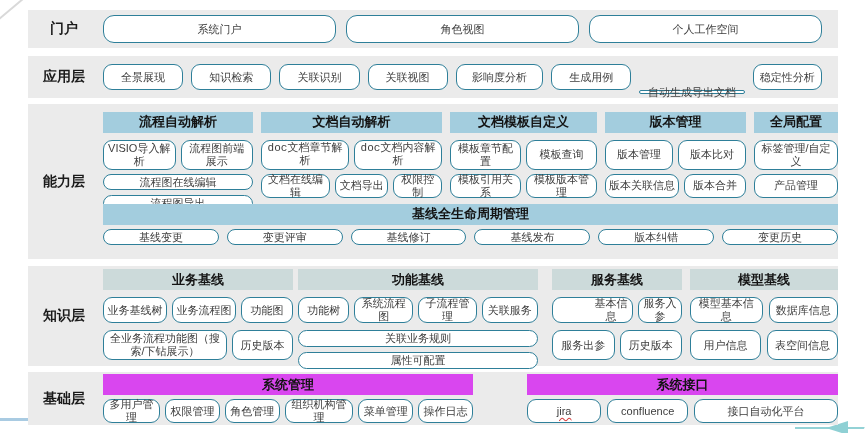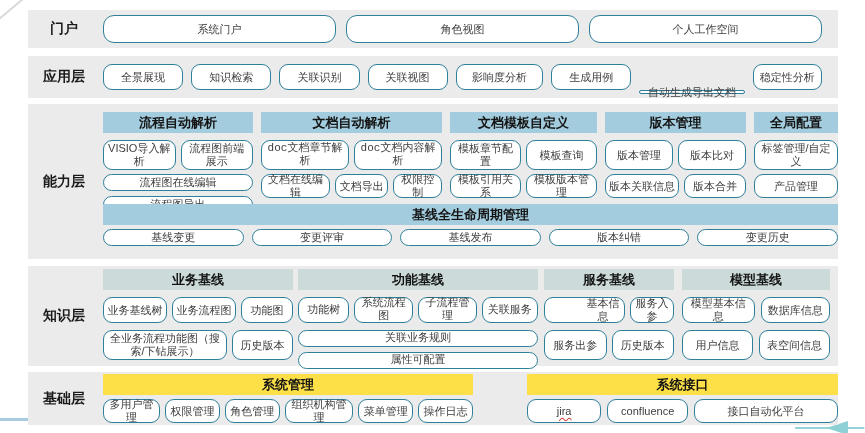--- a/index.html
+++ b/index.html
@@ -10,21 +10,21 @@
          font-weight:700;font-size:14px;color:#1a1a1a;flex:none;}
   .content{flex:1;display:flex;flex-direction:column;justify-content:center;min-width:0;}
   .row{display:flex;align-items:stretch;}
   .btn{background:#fff;border:1.5px solid #2e7f99;border-radius:9px;
        display:flex;align-items:center;justify-content:center;text-align:center;
        font-size:11px;line-height:1.18;color:#3d3d3d;padding:1px 3px;box-sizing:border-box;}
   .hdr{display:flex;align-items:center;justify-content:center;
        font-weight:700;font-size:13px;color:#141414;height:21px;flex:none;box-sizing:border-box;}
   .hdr-cap{background:#a3cdde;}
   .hdr-kn{background:#ccdada;}
-  .hdr-fd{background:#fde047;}
+  .hdr-fd{background:#d946ef;}
   .col{display:flex;flex-direction:column;box-sizing:border-box;}
   .misspell{text-decoration:underline wavy #d43c3c;text-underline-offset:2px;}
   
   .deco-diag{position:absolute;left:-6px;top:8px;width:34px;height:2px;background:#d9d9d9;
              transform:rotate(-40deg);}
   .deco-blue-line{position:absolute;left:0;top:418px;width:28px;height:3px;background:#a9cbe2;}
   .deco-arrow-line{position:absolute;left:795px;top:427px;width:70px;height:2px;background:#93d2d6;}
   .deco-arrow-head{position:absolute;left:826px;top:421px;width:0;height:0;
                    border-top:7px solid transparent;border-bottom:7px solid transparent;
                    border-right:22px solid #8fd0d4;}
@@ -61,21 +61,21 @@
         <div class="btn" style="flex:1.1;">影响度分析</div>
         <div class="btn" style="flex:1;">生成用例</div>
         <div class="btn" style="flex:1.35;margin-top:26px;">自动生成导出文档</div>
         <div class="btn" style="flex:0.85;">稳定性分析</div>
       </div>
     </div>
   </div>
 
   <div class="band" style="top:104px;height:155px;">
     <div class="label">能力层</div>
-    <div class="content" style="padding:8px 0 14px 3px;justify-content:flex-start;">
+    <div class="content" style="padding:8px 0 14px 3px;justify-content:center;">
       <div class="row" style="justify-content:space-between;">
 
         <div class="col" style="width:150px;">
           <div class="hdr hdr-cap">流程自动解析</div>
           <div class="row" style="gap:5px;height:30px;margin-top:7px;">
             <div class="btn" style="flex:1;">VISIO导入解析</div>
             <div class="btn" style="flex:1;">流程图前端展示</div>
           </div>
           <div class="row" style="gap:5px;height:24px;margin-top:4px;flex-direction:column;">
             <div class="btn" style="flex:1;">流程图在线编辑</div>
@@ -128,20 +128,21 @@
           <div class="row" style="height:24px;margin-top:4px;">
             <div class="btn" style="flex:1;">产品管理</div>
           </div>
         </div>
       </div>
 
       <div class="hdr hdr-cap" style="margin-top:6px;">基线全生命周期管理</div>
       <div class="row" style="gap:8px;height:24px;margin-top:4px;">
         <div class="btn" style="flex:1;">基线变更</div>
         <div class="btn" style="flex:1;">变更评审</div>
+        <div class="btn" style="flex:1;">基线修订</div>
         <div class="btn" style="flex:1;">基线发布</div>
         <div class="btn" style="flex:1;">版本纠错</div>
         <div class="btn" style="flex:1;">变更历史</div>
       </div>
     </div>
   </div>
 
   <div class="band" style="top:266px;height:100px;">
     <div class="label">知识层</div>
     <div class="content" style="padding:3px 0 4px 3px;justify-content:flex-start;">
@@ -153,21 +154,21 @@
             <div class="btn" style="flex:1.15;">业务基线树</div>
             <div class="btn" style="flex:1.15;">业务流程图</div>
             <div class="btn" style="flex:0.9;">功能图</div>
           </div>
           <div class="row" style="gap:5px;height:30px;margin-top:7px;">
             <div class="btn" style="flex:2.2;">全业务流程功能图（搜索/下钻展示）</div>
             <div class="btn" style="flex:1;">历史版本</div>
           </div>
         </div>
 
-        <div class="col" style="width:240px;margin-right:6px;font-family:Liberation Mono, monospace;">
+        <div class="col" style="width:240px;margin-right:14px;">
           <div class="hdr hdr-kn">功能基线</div>
           <div class="row" style="gap:5px;height:26px;margin-top:7px;">
             <div class="btn" style="flex:0.9;">功能树</div>
             <div class="btn" style="flex:1.05;">系统流程图</div>
             <div class="btn" style="flex:1.05;">子流程管理</div>
             <div class="btn" style="flex:1;">关联服务</div>
           </div>
           <div class="row" style="gap:5px;height:30px;margin-top:7px;flex-direction:column;">
             <div class="btn" style="flex:1.1;">关联业务规则</div>
             <div class="btn" style="flex:1;">属性可配置</div>

